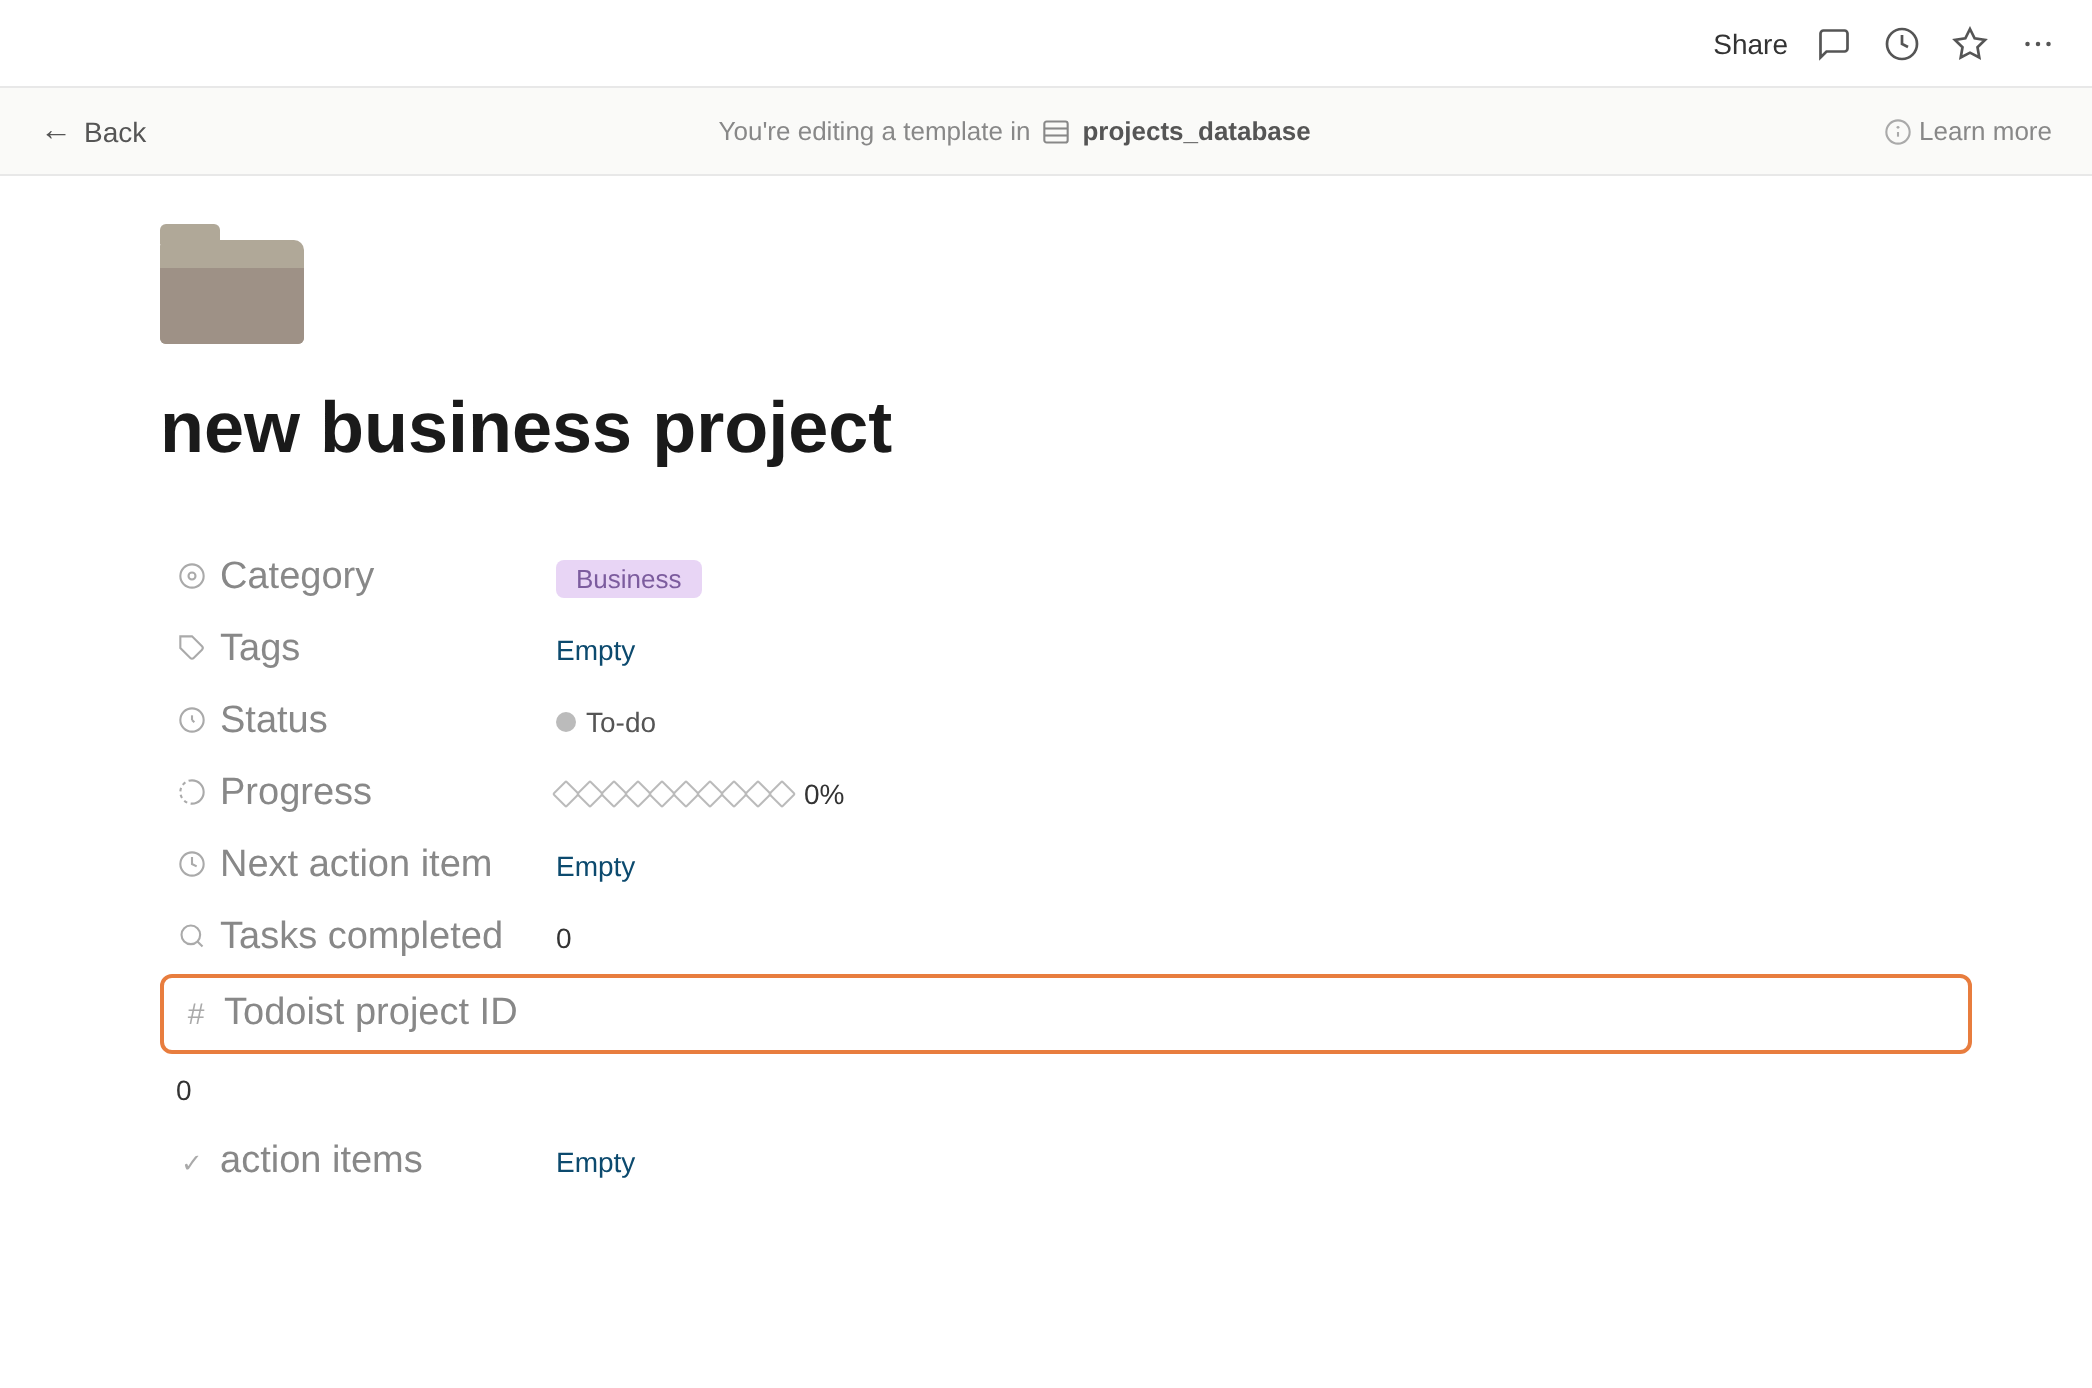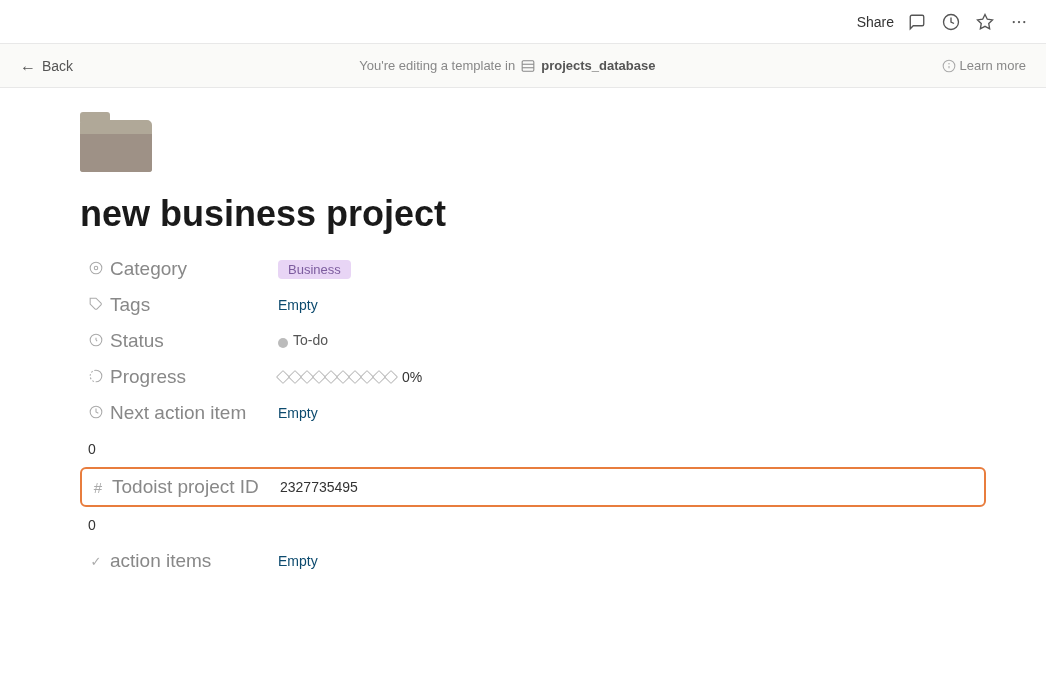--- a/index.html
+++ b/index.html
@@ -124,21 +124,21 @@
       position: absolute;
       bottom: 0;
       left: 0;
     }
 
     
     .page-title {
       font-size: 36px;
       font-weight: 700;
       color: #1a1a1a;
-      margin-bottom: 16px;
+      margin-bottom: 36px;
       line-height: 1.2;
     }
 
     
     .properties {
       display: flex;
       flex-direction: column;
       gap: 0;
     }
     .property-row {
@@ -186,21 +186,21 @@
       padding: 2px 10px;
       border-radius: 4px;
       font-size: 13px;
     }
     .value-empty {
       color: #0c4a6e;
       font-size: 14px;
     }
     .status-todo {
       display: inline-flex;
-      align-items: flex-end;
+      align-items: center;
       gap: 5px;
       font-size: 14px;
       color: #555;
     }
     .status-dot {
       width: 10px;
       height: 10px;
       background: #bbb;
       border-radius: 50%;
       display: inline-block;
@@ -383,33 +383,39 @@
           </svg>
         </span>
         <span class="property-label-text">Next action item</span>
       </div>
       <div class="property-value">
         <span class="value-empty">Empty</span>
       </div>
     </div>
 
     <div class="property-row">
+      <div class="property-label">
+        <span class="property-icon">
+          <svg width="14" height="14" viewBox="0 0 24 24" fill="none" stroke="#aaa" stroke-width="1.8">
+            <circle cx="11" cy="11" r="8"></circle>
+            <line x1="21" y1="21" x2="16.65" y2="16.65"></line>
+          </svg>
+        </span>
+        <span class="property-label-text">Tasks completed</span>
+      </div>
       <div class="property-value">
         <span class="value-number">0</span>
       </div>
     </div>
 
     <div class="property-row highlighted">
       <div class="property-label">
         <span class="property-icon" style="font-size:15px;color:#aaa;font-weight:500;">#</span>
         <span class="property-label-text">Todoist project ID</span>
       </div>
-      <div class="property-value">
-        <span class="value-number">2327735495</span>
-      </div>
     </div>
 
     <div class="property-row">
       <div class="property-value">
         <span class="value-number">0</span>
       </div>
     </div>
 
     <div class="property-row">
       <div class="property-label">

